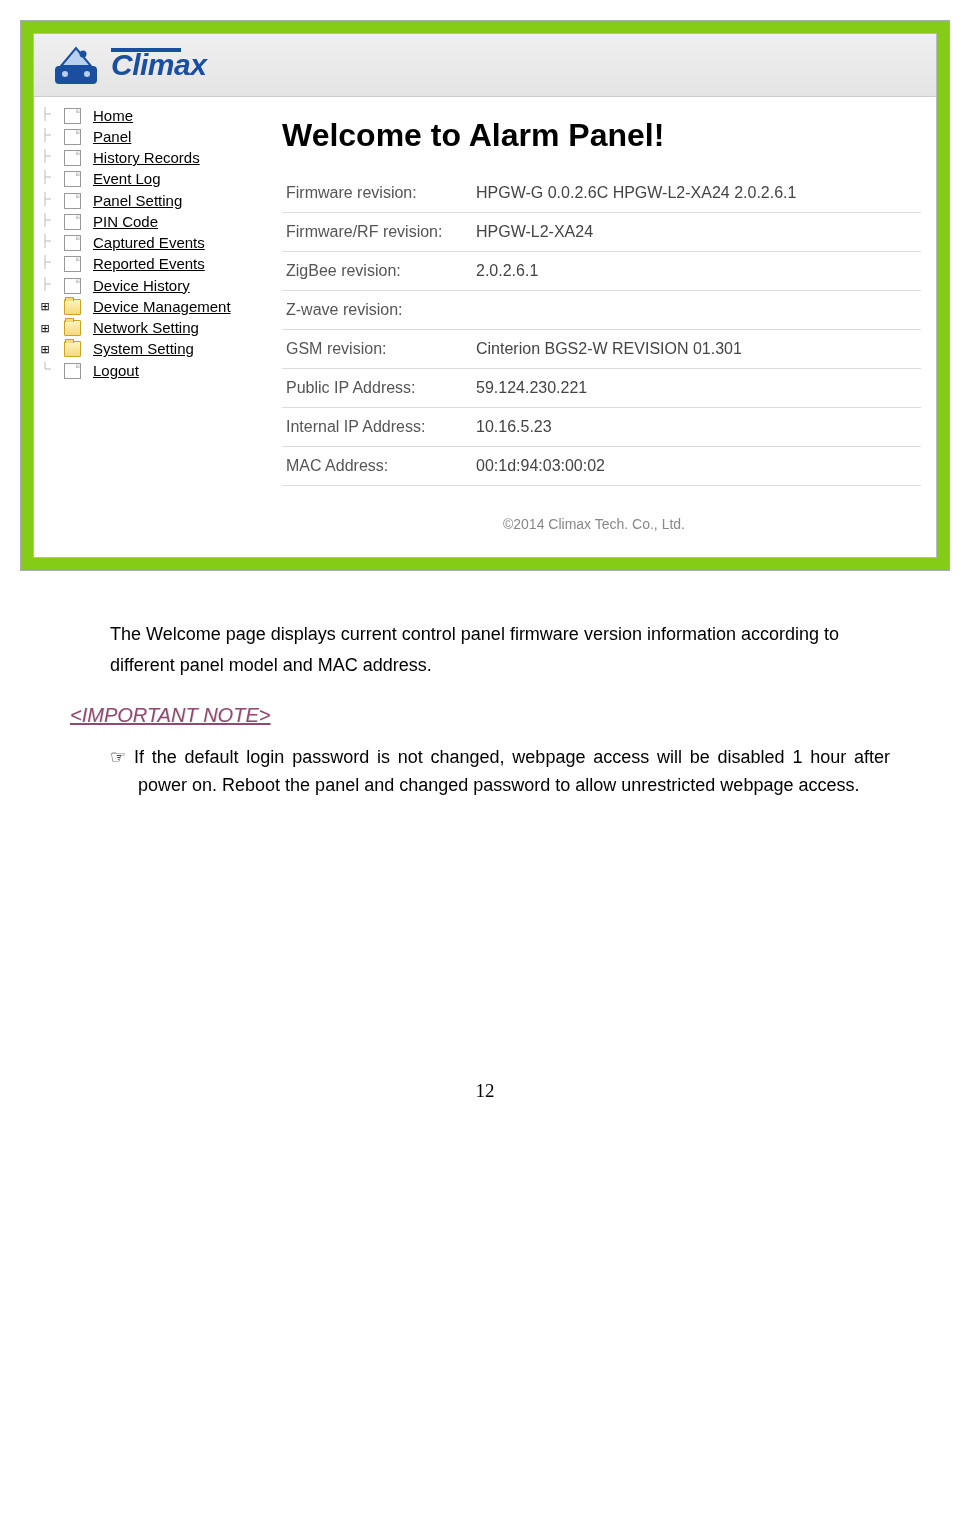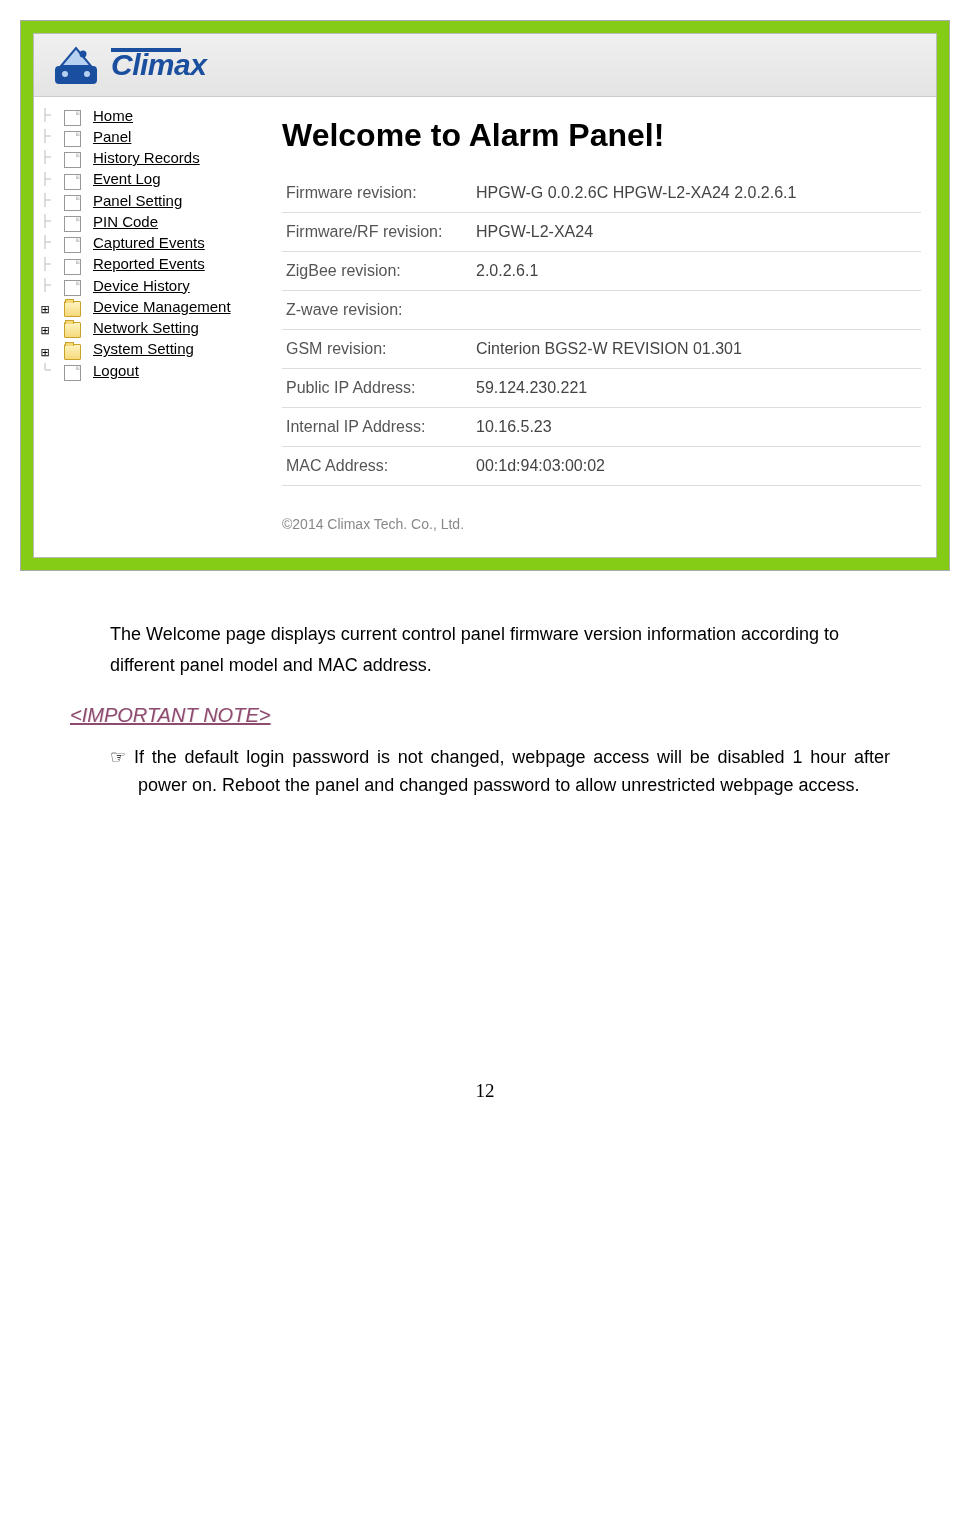--- a/index.html
+++ b/index.html
@@ -48,21 +48,21 @@
     background: #fff;
   }
   .sidebar {
     width: 210px;
     padding: 8px 4px;
     font-size: 15px;
     color: #000;
   }
   .nav-item {
     display: flex;
-    align-items: flex-end;
+    align-items: center;
     gap: 12px;
     padding: 0.5px 0;
     line-height: 1.35;
   }
   .nav-item .toggle {
     width: 14px;
     display: inline-block;
     font-size: 11px;
     text-align: center;
   }
@@ -122,21 +122,21 @@
     color: #555;
   }
   .info-label {
     width: 190px;
     flex-shrink: 0;
   }
   .info-value {
     color: #444;
   }
   .copyright {
-    text-align: left;
+    text-align: center;
     color: #888;
     font-size: 14px;
     padding: 30px 15px 15px 0;
   }
   .doc-body {
     padding: 30px 60px 0 90px;
     font-size: 18px;
     line-height: 1.7;
     color: #000;
   }

